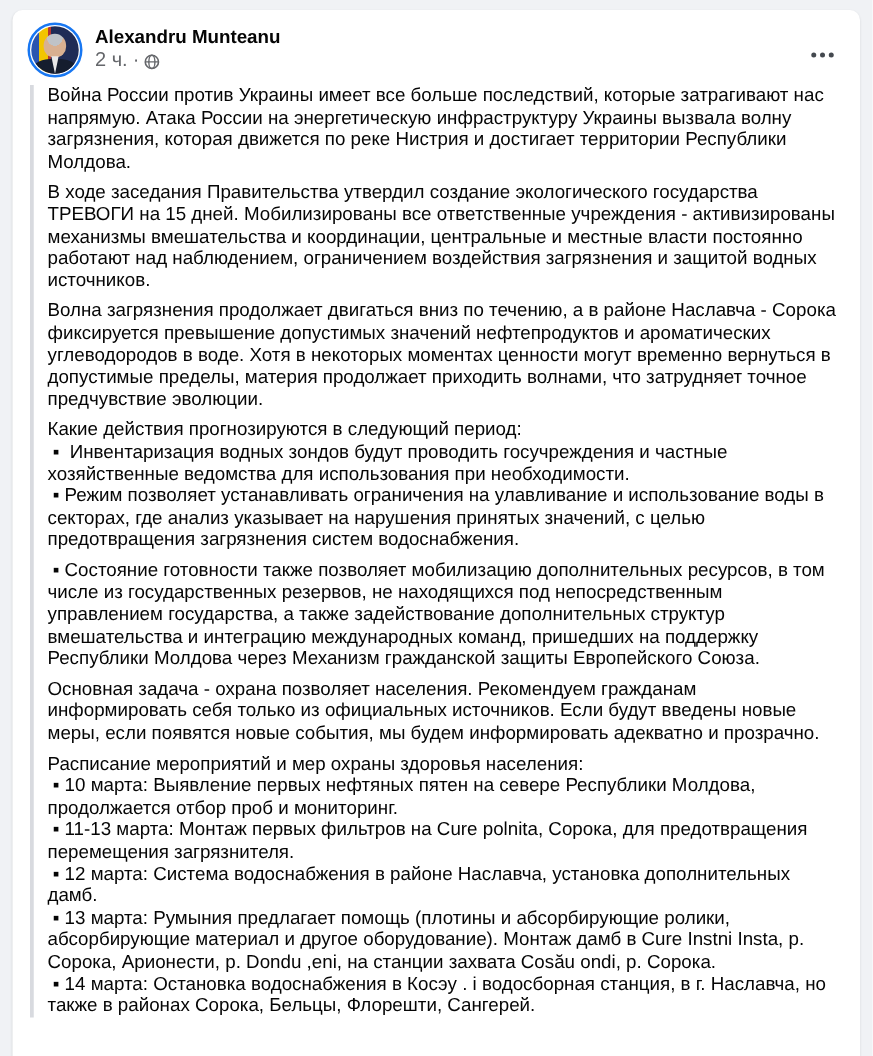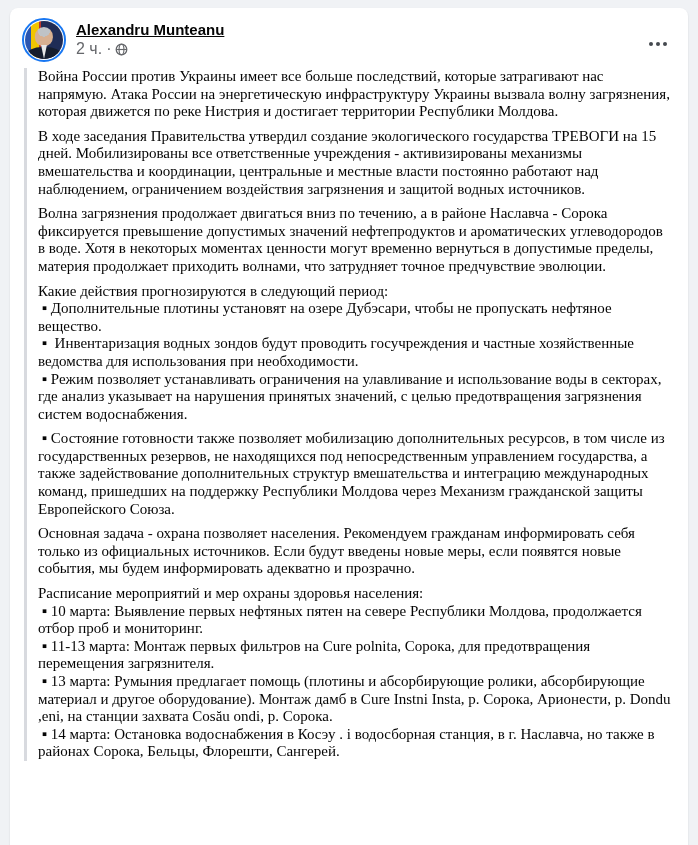--- a/index.html
+++ b/index.html
@@ -33,38 +33,38 @@
   }
   .avatar-body{
     position:absolute;bottom:-10%;left:50%;width:92%;height:42%;transform:translateX(-50%);
     background:#151d2e;border-radius:46% 46% 0 0;
   }
   .avatar-shirt{
     position:absolute;bottom:0;left:50%;width:16%;height:38%;transform:translateX(-50%);
     background:#e8e8e8;clip-path:polygon(50% 100%,0 0,100% 0);
   }
   .head-col{margin-left:10px;padding-top:2px;}
-  .author{font-size:15px;font-weight:700;color:#050505;line-height:19px;cursor:pointer;text-decoration:underline;}
+  .author{font-size:15px;font-weight:700;color:#050505;line-height:19px;cursor:pointer;}
   .meta-row{display:flex;align-items:center;gap:4px;margin-top:2px;color:#65676b;font-size:16px;line-height:16px;}
   .meta-row .dot{color:#65676b;}
   .more-btn{
     position:absolute;right:14px;top:20px;width:32px;height:32px;border-radius:50%;
     display:flex;align-items:center;justify-content:center;gap:3px;cursor:pointer;
   }
   .more-btn i{width:4px;height:4px;border-radius:50%;background:#44494f;display:block;}
   
   .translated-block{
     margin:0 16px 0 14px;
     border-left:3px solid #d8dadf;
     padding:0 0 0 11px;
   }
   .para-group{margin:0 0 7px 0;}
   .para-line{
     font-size:15px;line-height:17.6px;color:#050505;
-    white-space:pre-wrap;word-break:break-word;font-family:Liberation Serif, serif;
+    white-space:pre-wrap;word-break:break-word;
   }
 </style>
 </head>
 <body>
 
 <div class="card">
 
   <div class="header">
     <div class="avatar-outer">
       <div class="avatar-img">
@@ -100,34 +100,34 @@
           <div class="para-line">Война России против Украины имеет все больше последствий, которые затрагивают нас напрямую. Атака России на энергетическую инфраструктуру Украины вызвала волну загрязнения, которая движется по реке Нистрия и достигает территории Республики Молдова.</div>
         </div>
         <div class="para-group">
           <div class="para-line">В ходе заседания Правительства утвердил создание экологического государства ТРЕВОГИ на 15 дней. Мобилизированы все ответственные учреждения - активизированы механизмы вмешательства и координации, центральные и местные власти постоянно работают над наблюдением, ограничением воздействия загрязнения и защитой водных источников.</div>
         </div>
         <div class="para-group">
           <div class="para-line">Волна загрязнения продолжает двигаться вниз по течению, а в районе Наславча - Сорока фиксируется превышение допустимых значений нефтепродуктов и ароматических углеводородов в воде. Хотя в некоторых моментах ценности могут временно вернуться в допустимые пределы, материя продолжает приходить волнами, что затрудняет точное предчувствие эволюции.</div>
         </div>
         <div class="para-group">
           <div class="para-line">Какие действия прогнозируются в следующий период:</div>
-          <div class="para-line"> ▪ Дополнительные плотины установят на озере Дубэсари, чтобы не пропускать нефтяное вещество.</div>
           <div class="para-line"> ▪  Инвентаризация водных зондов будут проводить госучреждения и частные хозяйственные ведомства для использования при необходимости.</div>
           <div class="para-line"> ▪ Режим позволяет устанавливать ограничения на улавливание и использование воды в секторах, где анализ указывает на нарушения принятых значений, с целью предотвращения загрязнения систем водоснабжения.</div>
         </div>
         <div class="para-group">
           <div class="para-line"> ▪ Состояние готовности также позволяет мобилизацию дополнительных ресурсов, в том числе из государственных резервов, не находящихся под непосредственным управлением государства, а также задействование дополнительных структур вмешательства и интеграцию международных команд, пришедших на поддержку Республики Молдова через Механизм гражданской защиты Европейского Союза.</div>
         </div>
         <div class="para-group">
           <div class="para-line">Основная задача - охрана позволяет населения. Рекомендуем гражданам информировать себя только из официальных источников. Если будут введены новые меры, если появятся новые события, мы будем информировать адекватно и прозрачно.</div>
         </div>
         <div class="para-group">
           <div class="para-line">Расписание мероприятий и мер охраны здоровья населения:</div>
           <div class="para-line"> ▪ 10 марта: Выявление первых нефтяных пятен на севере Республики Молдова, продолжается отбор проб и мониторинг.</div>
           <div class="para-line"> ▪ 11-13 марта: Монтаж первых фильтров на Cure polnita, Сорока, для предотвращения перемещения загрязнителя.</div>
+          <div class="para-line"> ▪ 12 марта: Система водоснабжения в районе Наславча, установка дополнительных дамб.</div>
           <div class="para-line"> ▪ 13 марта: Румыния предлагает помощь (плотины и абсорбирующие ролики, абсорбирующие материал и другое оборудование). Монтаж дамб в Cure Instni Insta, р. Сорока, Арионести, р. Dondu ,eni, на станции захвата Cosău ondi, р. Сорока.</div>
           <div class="para-line"> ▪ 14 марта: Остановка водоснабжения в Косэу . i водосборная станция, в г. Наславча, но также в районах Сорока, Бельцы, Флорешти, Сангерей.</div>
         </div>
       </div>
 
   </div>
 
 </div>
 
 </body></html>

